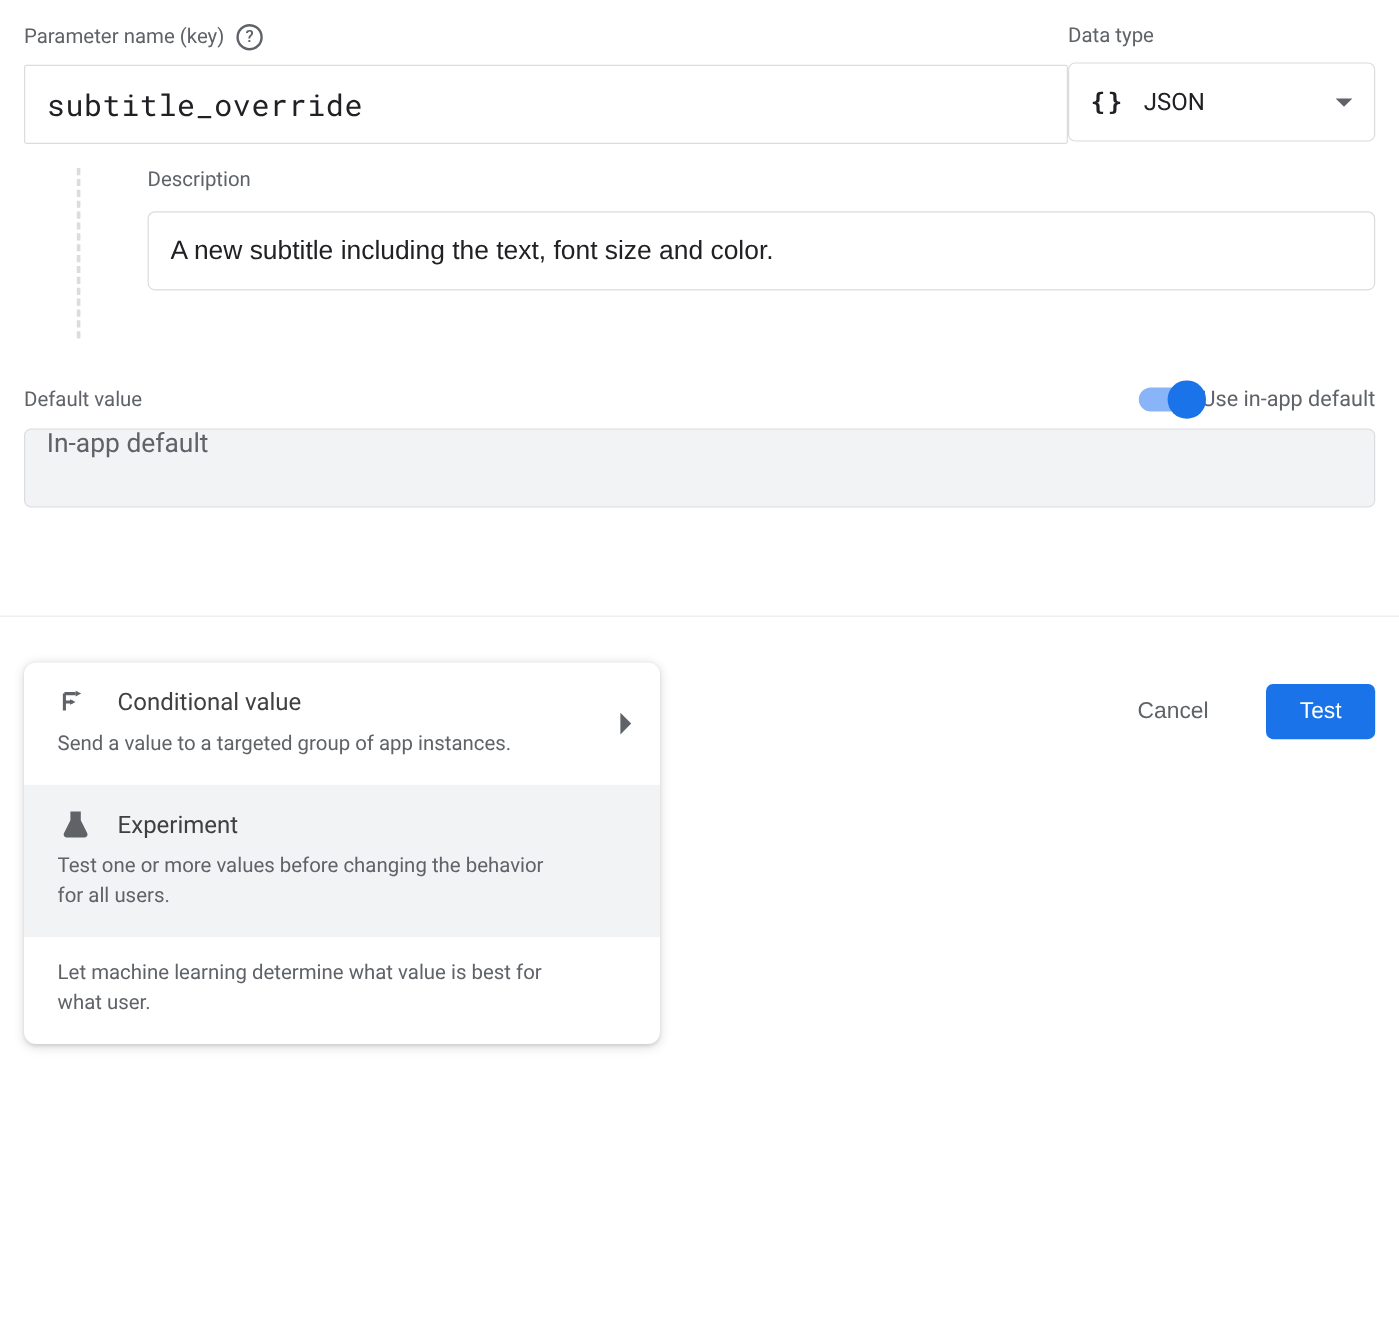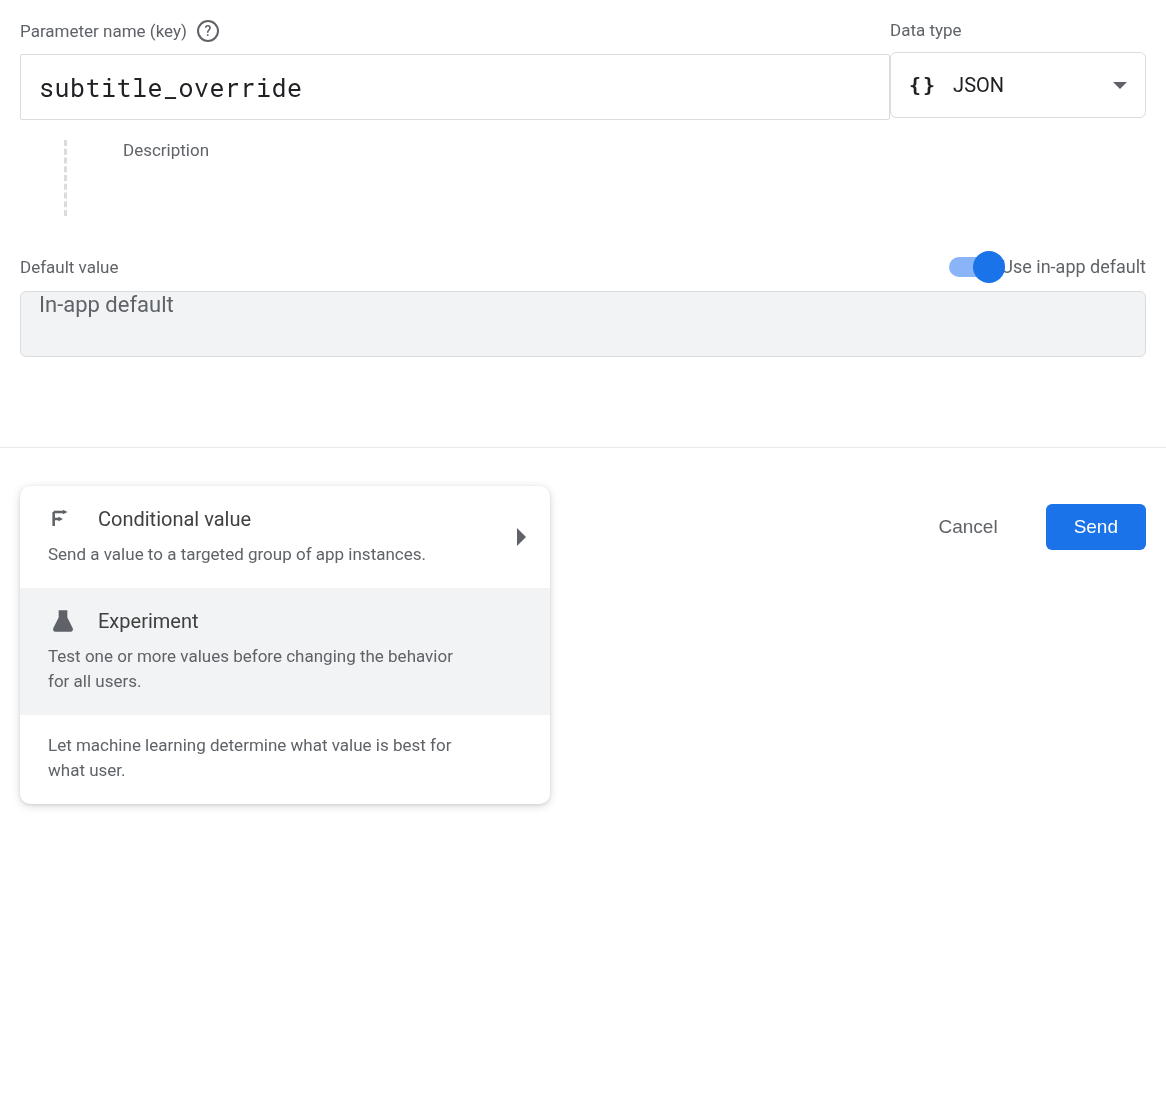--- a/index.html
+++ b/index.html
@@ -296,20 +296,21 @@
     <div class="select-box">
       <span class="json-icon">{}</span>
       <span class="select-value">JSON</span>
       <span class="chevron-down"></span>
     </div>
   </div>
 </div>
 
 <div class="description-section">
   <div class="description-label">Description</div>
+  <input type="text" class="description-input" value="A new subtitle including the text, font size and color." style="">
 </div>
 
 <div class="default-value-row">
   <div class="default-value-label">Default value</div>
   <div class="toggle-wrapper">
     <div class="toggle">
       <div class="toggle-knob"></div>
     </div>
     <span class="toggle-label">Use in-app default</span>
   </div>
@@ -351,15 +352,15 @@
       <div class="menu-description">Test one or more values before changing the behavior for all users.</div>
     </div>
 
     <div class="menu-item">
       <div class="menu-description">Let machine learning determine what value is best for what user.</div>
     </div>
   </div>
 
   <div class="action-buttons">
     <button class="btn btn-cancel">Cancel</button>
-    <button class="btn btn-save">Send</button>
+    <button class="btn btn-save">Test</button>
   </div>
 </div>
 
 </body></html>

